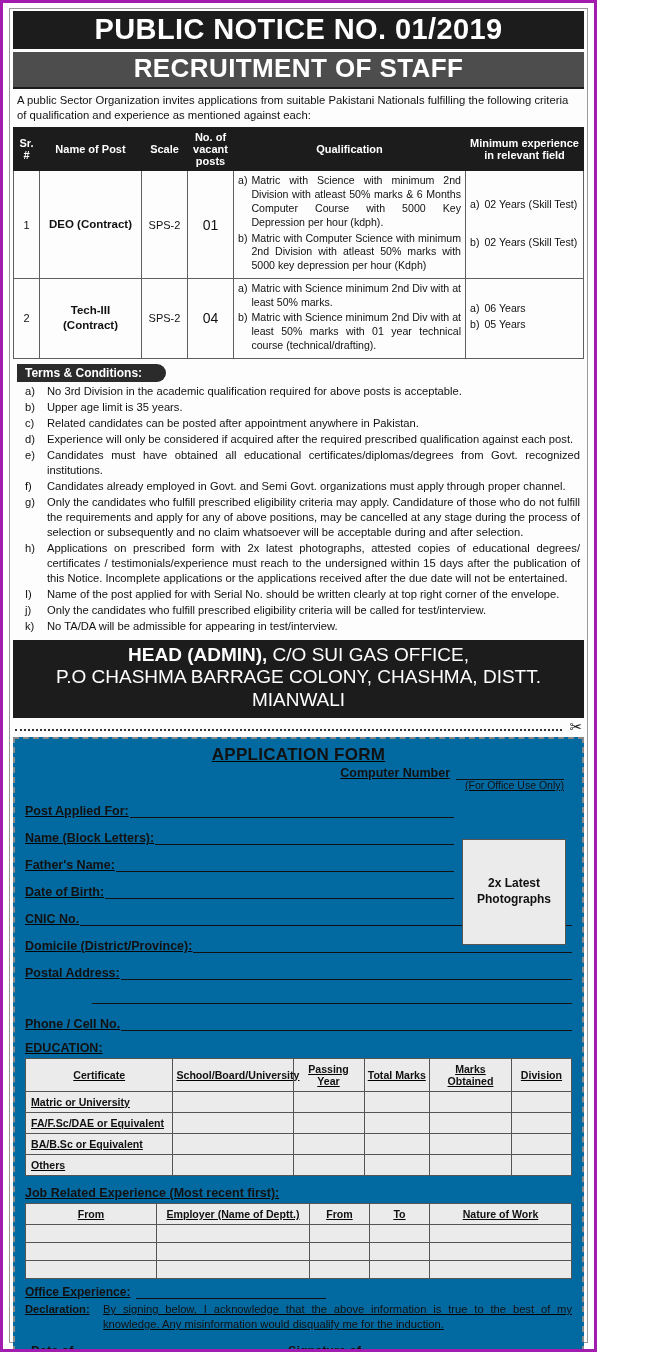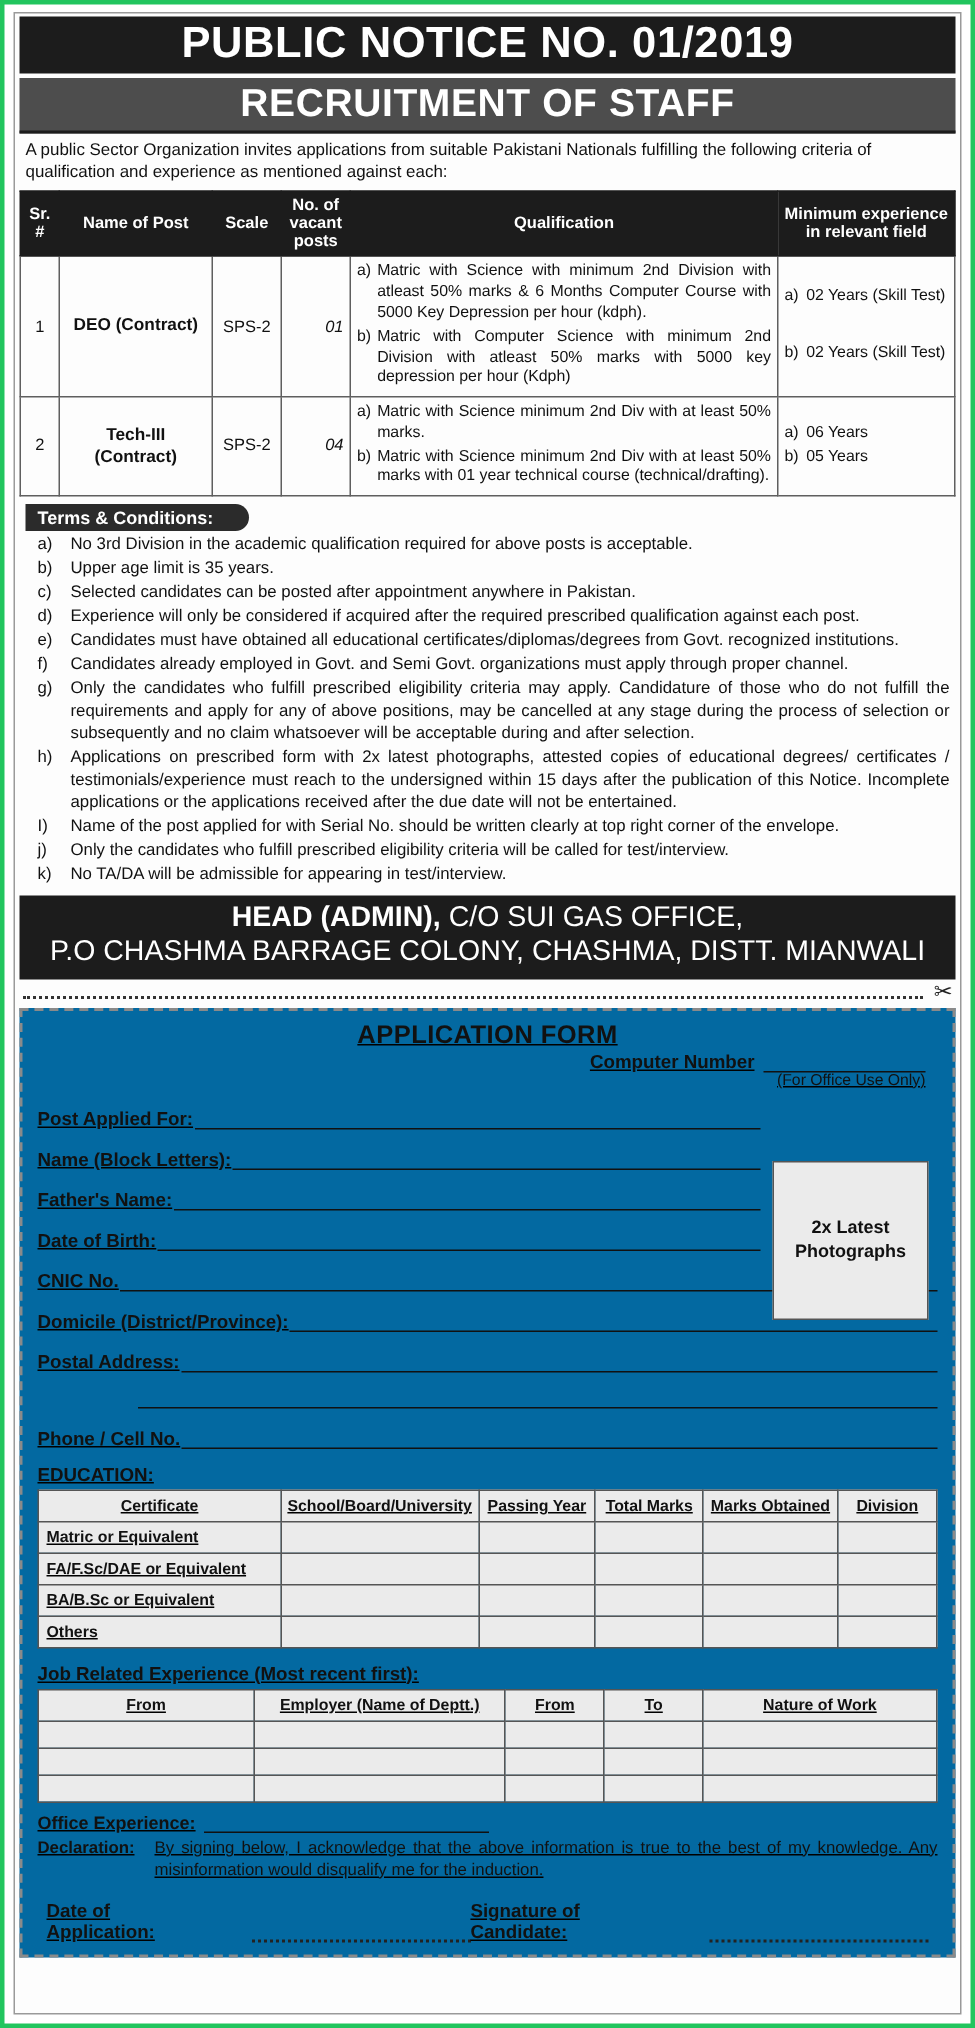--- a/index.html
+++ b/index.html
@@ -2,25 +2,25 @@
 <html><head>
 <meta charset="utf-8">
 <style>
   * { box-sizing: border-box; }
   html, body {
     margin: 0; padding: 0;
     background: #ffffff;
     font-family: "Liberation Sans", sans-serif;
   }
   .page {
-    width: 650px; height: 1352px;
+    width: 597px; height: 1352px;
     position: relative;
     background: #ffffff;
     padding: 5px 6px 6px 6px;
-    border: 3px solid #22c55e;
+    border: 3px solid #a21caf;
     overflow: hidden;
   }
   .inner {
     width: 100%; height: 100%;
     border: 1px solid #9a9a9a;
     background: #fdfdfd;
     padding: 2px 3px 3px 3px;
   }
 
   
@@ -75,21 +75,21 @@
   table.jobs td {
     border: 1px solid #5f5f5f;
     padding: 3px 4px;
     vertical-align: middle;
     color: #111;
     line-height: 1.3;
   }
   td.c-sr { text-align: center; font-size: 11px; }
   td.c-post { text-align: center; font-weight: bold; font-size: 11.5px; }
   td.c-scale { text-align: center; font-size: 11px; margin-left: 19px; }
-  td.c-vac { text-align: right; font-size: 11px; font-style: italic; }
+  td.c-vac { text-align: center; font-size: 14px; }
   td.c-qual, td.c-exp { vertical-align: top; padding-top: 4px; }
   .qitem { display: flex; gap: 4px; margin-bottom: 2px; }
   .qitem .lbl { flex: 0 0 auto; }
   .qitem .txt { flex: 1 1 auto; text-align: justify; }
   .qitem.just .txt { text-align: justify; text-align-last: left; }
   .eitem { display: flex; gap: 5px; margin-bottom: 2px; white-space: nowrap; }
   .gap-block { height: 22px; }
 
   
   .terms-tab {
@@ -390,21 +390,21 @@
     <li>
           <span class="mk">a)</span>
           <span class="bd">No 3rd Division in the academic qualification required for above posts is acceptable.</span>
         </li>
     <li>
           <span class="mk">b)</span>
           <span class="bd">Upper age limit is 35 years.</span>
         </li>
     <li>
           <span class="mk">c)</span>
-          <span class="bd">Selected candidates can be posted after appointment anywhere in Pakistan.</span>
+          <span class="bd">Related candidates can be posted after appointment anywhere in Pakistan.</span>
         </li>
     <li>
           <span class="mk">d)</span>
           <span class="bd">Experience will only be considered if acquired after the required prescribed qualification against each post.</span>
         </li>
     <li>
           <span class="mk">e)</span>
           <span class="bd">Candidates must have obtained all educational certificates/diplomas/degrees from Govt. recognized institutions.</span>
         </li>
     <li>
@@ -514,21 +514,21 @@
           <th>Certificate</th>
           <th>School/Board/University</th>
           <th>Passing Year</th>
           <th>Total Marks</th>
           <th>Marks Obtained</th>
           <th>Division</th>
         </tr>
       </thead>
       <tbody>
         <tr>
-          <td class="rowlabel">Matric or Equivalent</td>
+          <td class="rowlabel">Matric or University</td>
           <td></td>
               <td></td>
           <td></td>
               <td></td>
               <td></td>
         </tr>
         <tr>
           <td class="rowlabel">FA/F.Sc/DAE or Equivalent</td>
           <td></td>
               <td></td>

